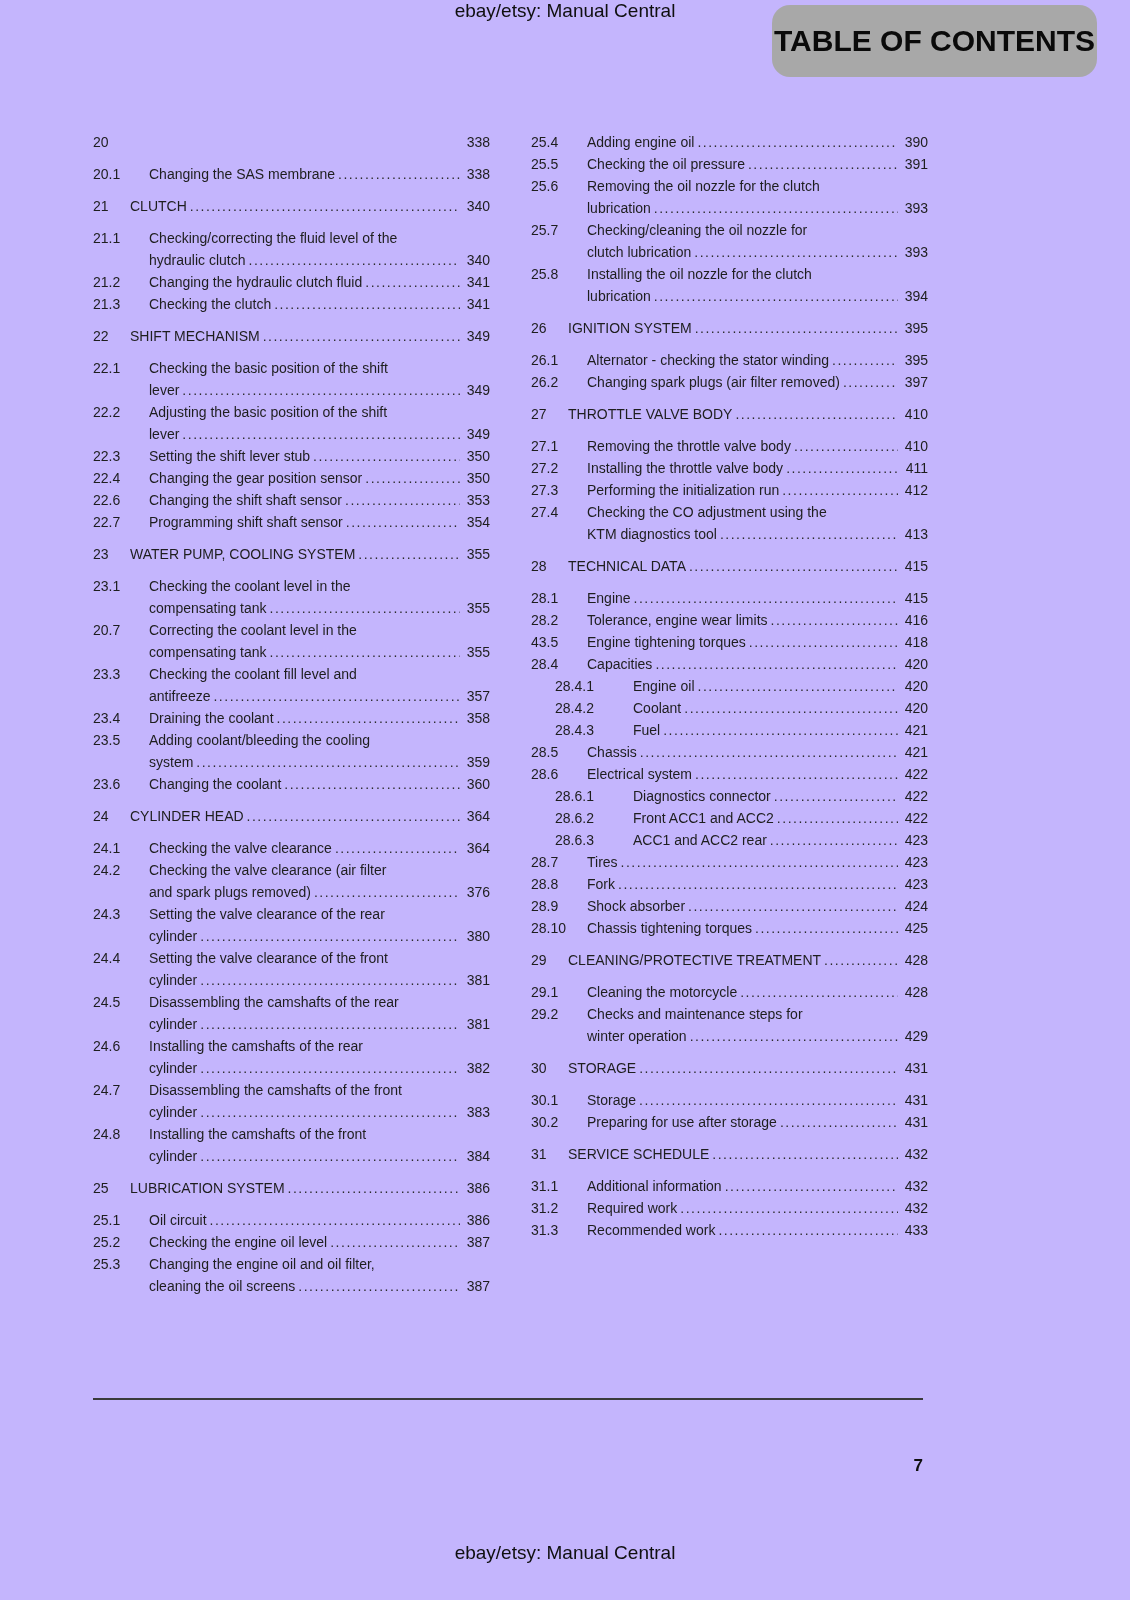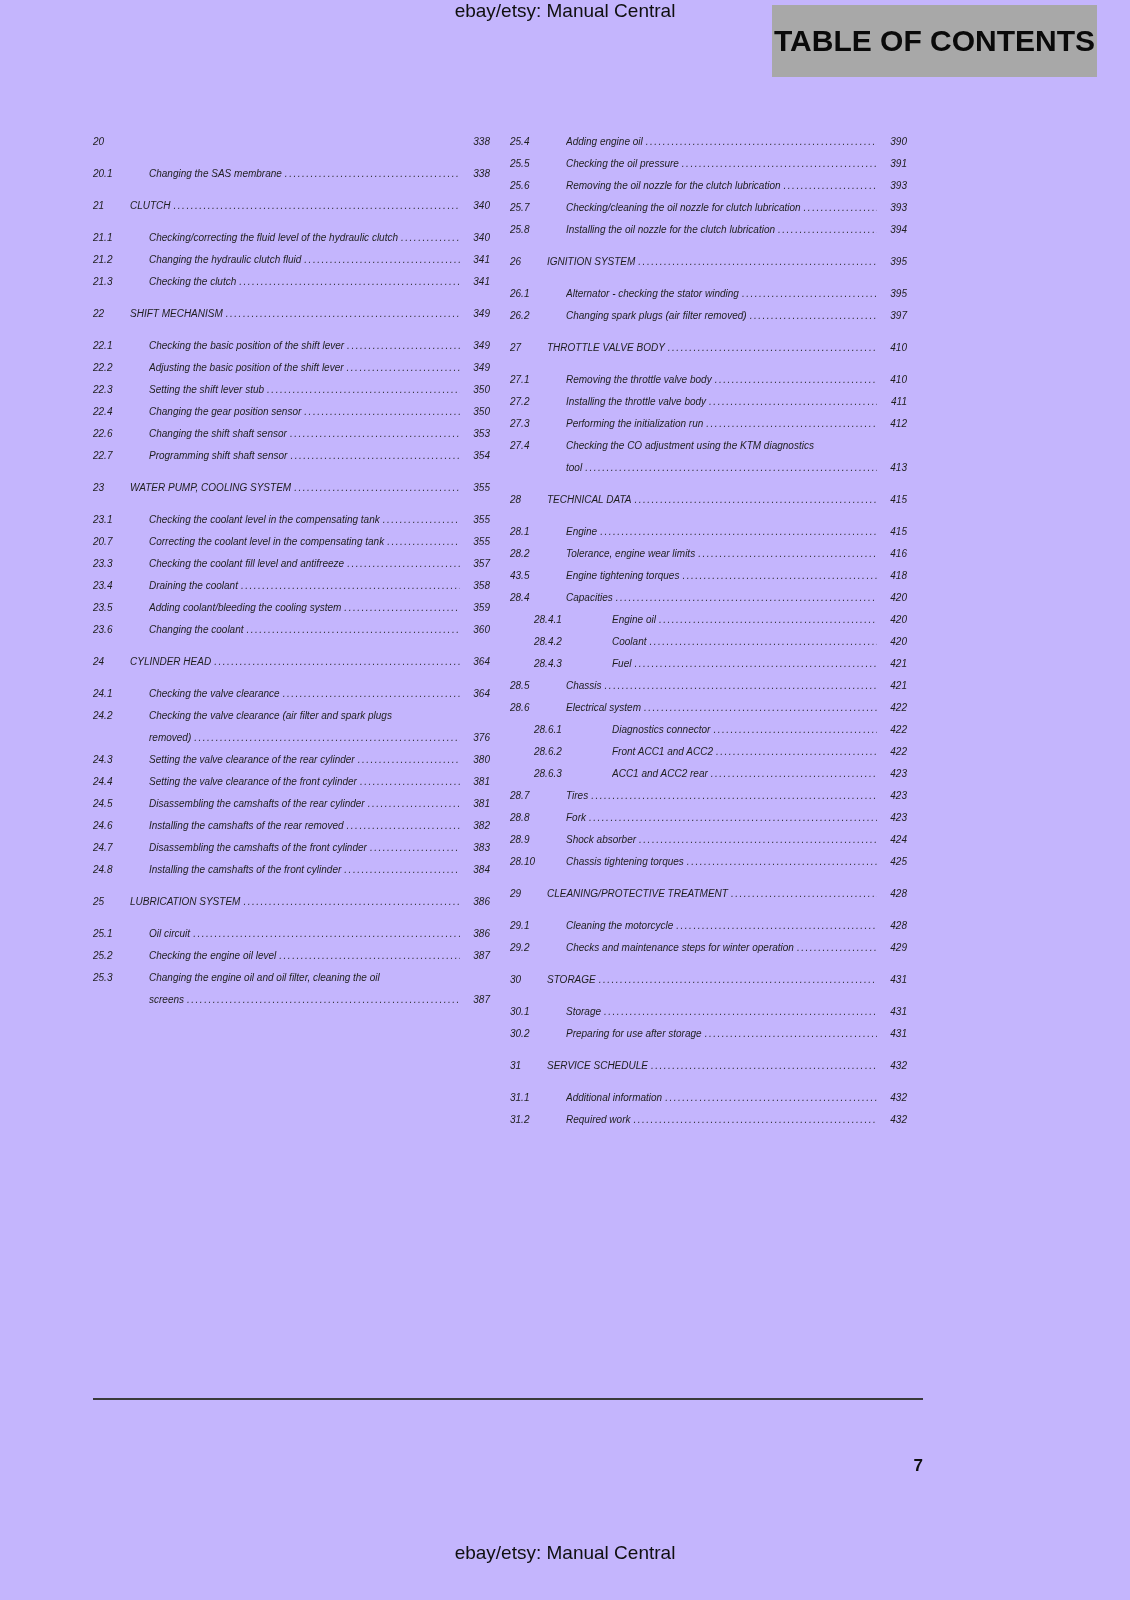--- a/index.html
+++ b/index.html
@@ -23,23 +23,23 @@
     position: absolute; top: 5px; left: 772px; width: 325px; height: 72px;
     background: #a8a8a8;
     display: flex; align-items: center; justify-content: center;
   }
   .toc-banner .banner-text {
     font-size: 30px; font-weight: 700; color: #0a0a0a; letter-spacing: 0;
   }
 
   .content {
     position: absolute; top: 131px; left: 93px; width: 830px;
-    display: grid; grid-template-columns: 397px 397px; column-gap: 20px;
+    display: grid; grid-template-columns: 397px 397px; column-gap: 41px;
     align-items: start;
-    font-size: 10px; line-height: 22px; font-style: italic;
+    font-size: 14px; line-height: 22px;
   }
 
   .section { margin-bottom: 10px; }
 
   .section-header {
     display: grid; grid-template-columns: 37px 1fr auto;
     align-items: end;
     margin-bottom: 10px;
   }
   .sec-num { align-self: start; }
@@ -80,21 +80,21 @@
     text-align: center; font-size: 19px; color: #0f0f0f;
   }
 </style>
 </head>
 <body style="color: rgb(30, 30, 30);">
 
 <div class="page">
 
   <div class="top-watermark">ebay/etsy: Manual Central</div>
 
-  <div class="toc-banner" style="background: rgb(168, 168, 168);">
+  <div class="toc-banner" style="background: rgb(168, 168, 168); border-radius: 18px;">
     <span class="banner-text">TABLE OF CONTENTS</span>
   </div>
 
   <div class="content">
     <div class="col" id="col-0">
         <div class="section">
     <div class="section-header">
       <span class="sec-num">20</span>
       <span class="sec-page">338</span>
     </div>
@@ -235,21 +235,21 @@
     <span class="entry-text">Setting the valve clearance of the front cylinder</span>
     <span class="entry-page">381</span>
   </div>
             <div class="entry">
     <span class="entry-num">24.5</span>
     <span class="entry-text">Disassembling the camshafts of the rear cylinder</span>
     <span class="entry-page">381</span>
   </div>
             <div class="entry">
     <span class="entry-num">24.6</span>
-    <span class="entry-text">Installing the camshafts of the rear removed</span>
+    <span class="entry-text">Installing the camshafts of the rear cylinder</span>
     <span class="entry-page">382</span>
   </div>
             <div class="entry">
     <span class="entry-num">24.7</span>
     <span class="entry-text">Disassembling the camshafts of the front cylinder</span>
     <span class="entry-page">383</span>
   </div>
             <div class="entry">
     <span class="entry-num">24.8</span>
     <span class="entry-text">Installing the camshafts of the front cylinder</span>
@@ -498,20 +498,25 @@
             <div class="entry">
     <span class="entry-num">31.1</span>
     <span class="entry-text">Additional information</span>
     <span class="entry-page">432</span>
   </div>
             <div class="entry">
     <span class="entry-num">31.2</span>
     <span class="entry-text">Required work</span>
     <span class="entry-page">432</span>
   </div>
+            <div class="entry">
+    <span class="entry-num">31.3</span>
+    <span class="entry-text">Recommended work</span>
+    <span class="entry-page">433</span>
+  </div>
           </div>
   </div>
       </div>
   </div>
 
   <div class="footer-rule"></div>
 
   <div class="page-number">7</div>
 
   <div class="bottom-watermark">ebay/etsy: Manual Central</div>

